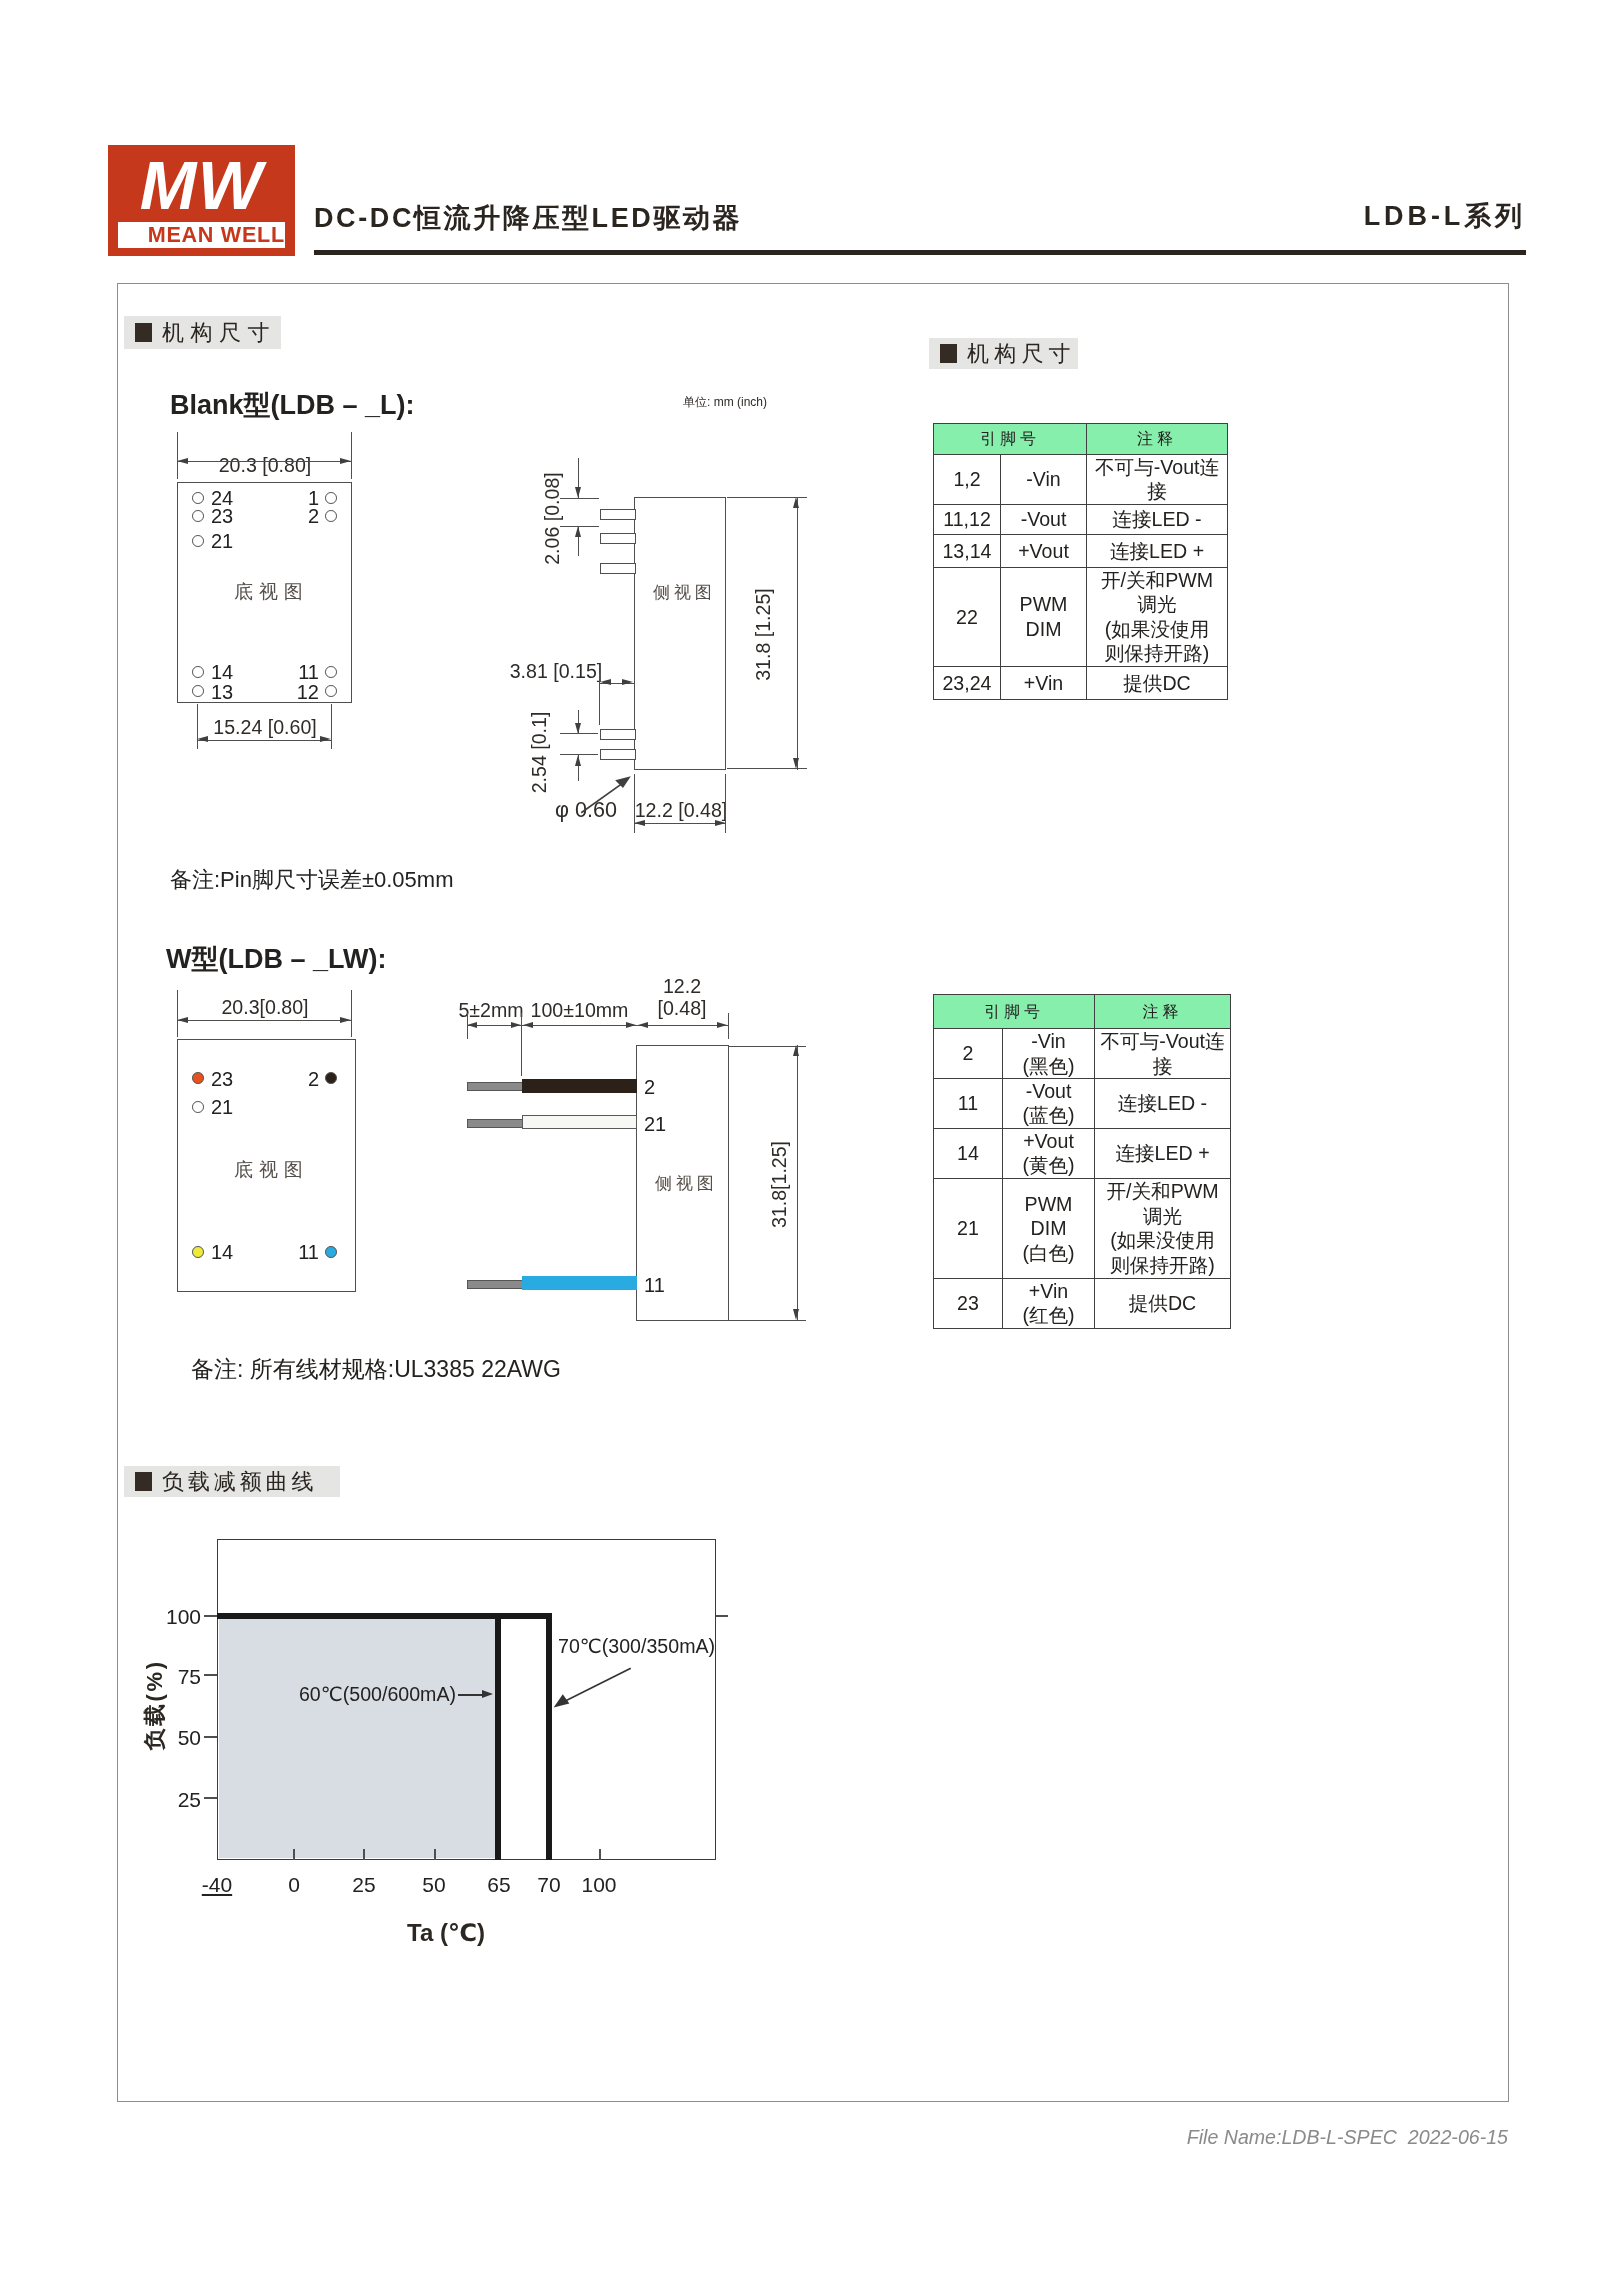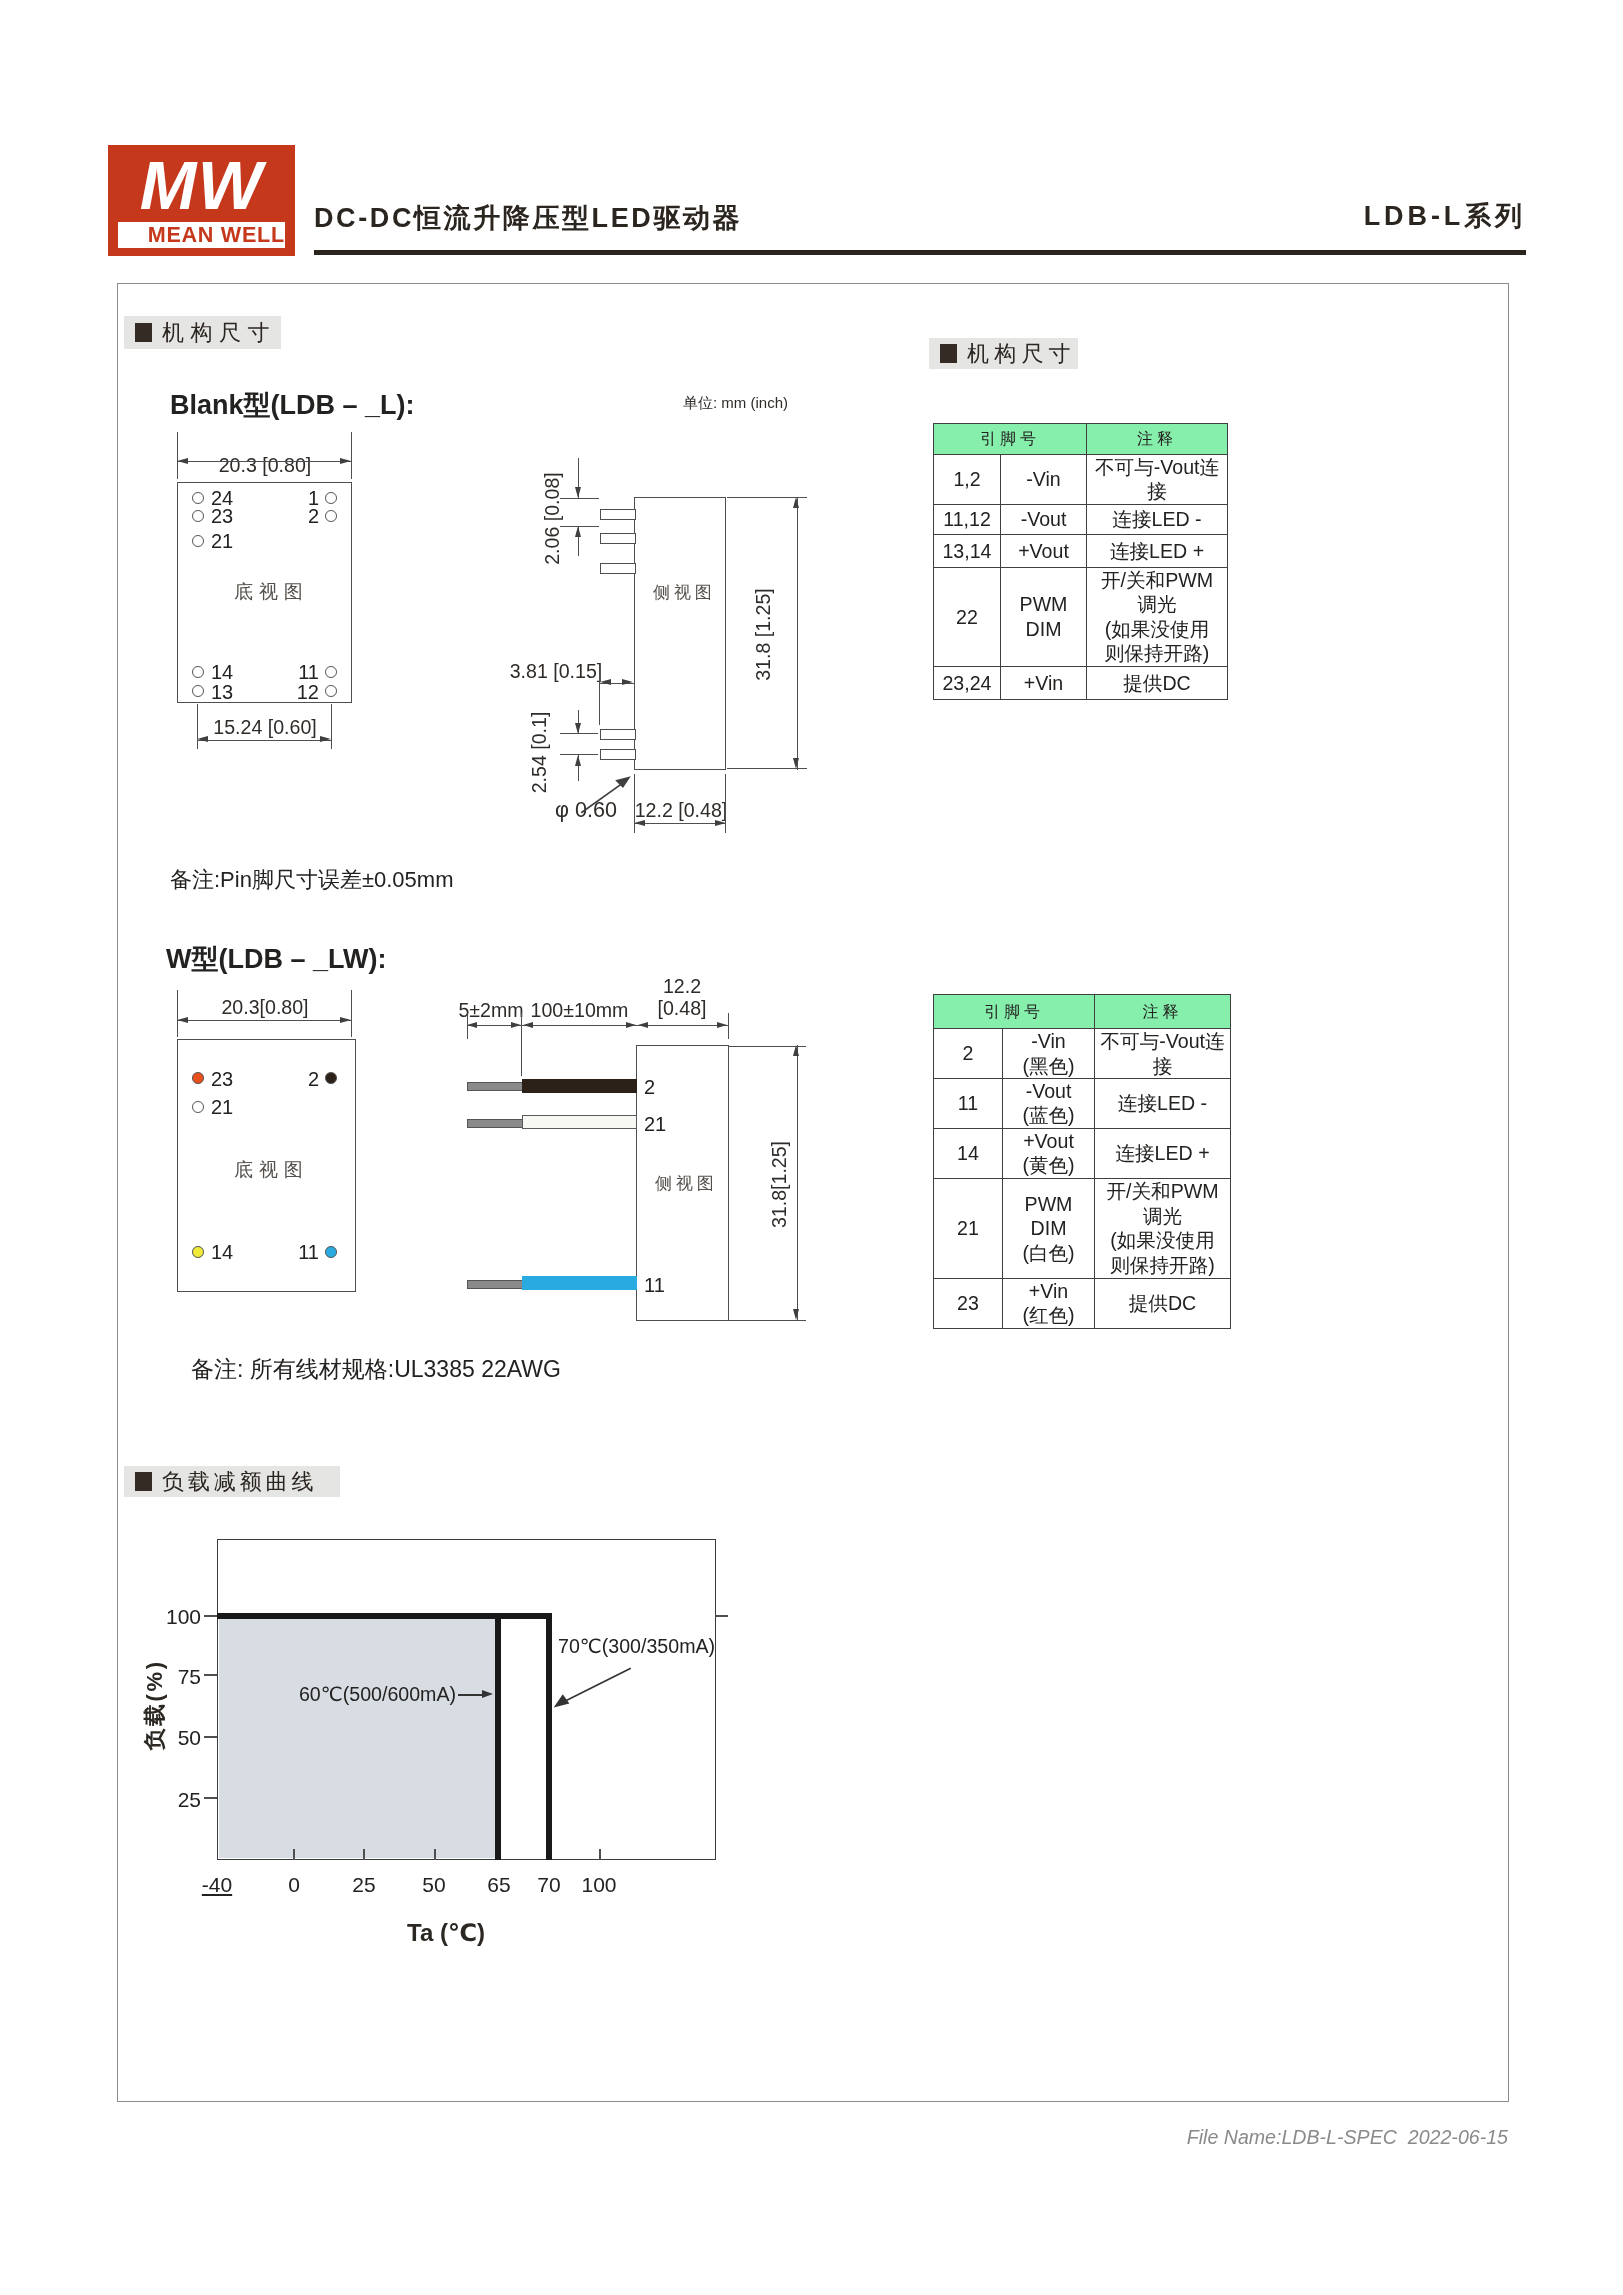--- a/index.html
+++ b/index.html
@@ -47,21 +47,21 @@
 <div class="sec" style="left:929px;top:338px;width:149px;height:31px;">
   <span class="sq"></span>
   <span style="letter-spacing:5.2px;">机构尺寸</span>
 </div>
 <div class="sec" style="left:124px;top:1466px;width:216px;height:31px;">
   <span class="sq"></span>
   <span style="letter-spacing:3.9px;">负载减额曲线</span>
 </div>
 
 <div class="typelbl" style="left:170px;top:387px;">Blank型(LDB – _L):</div>
-<div class="dt" style="left:683px;top:394px;font-size:15px;">单位: mm (inch)</div>
+<div class="dt" style="left:683px;top:394px;font-size:12px;">单位: mm (inch)</div>
 
 <div class="dt ctr" style="left:206px;top:437px;width:118px;margin-top:17px;">20.3 [0.80]</div>
 <div class="ln" style="left:177px;top:461px;width:175px;height:1.3px;"></div>
 <div class="ar" style="left:177px;top:458px;border-width:3.9px 11.8px 3.9px 0;border-right-color:#3f3f3f;"></div>
 <div class="ar" style="left:340px;top:458px;border-width:3.9px 0 3.9px 11.8px;border-left-color:#3f3f3f;"></div>
 <div class="ln" style="left:177px;top:432px;width:1.3px;height:47px;"></div>
 <div class="ln" style="left:351px;top:432px;width:1.3px;height:47px;"></div>
 
 <div class="bx" style="left:177px;top:482px;width:175px;height:221px;"></div>
 

